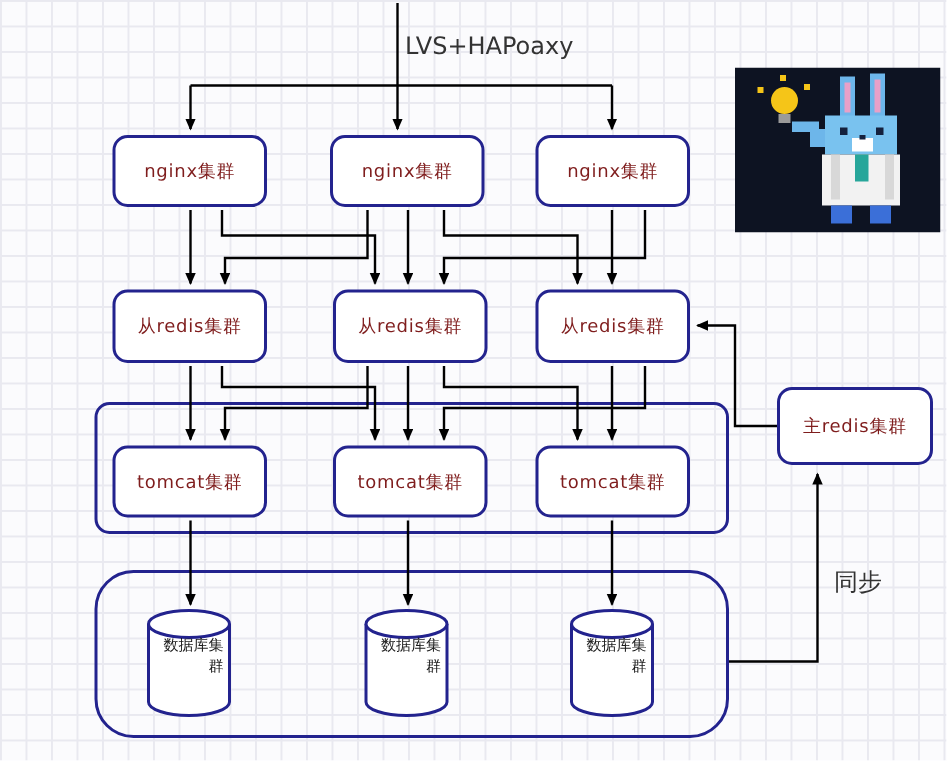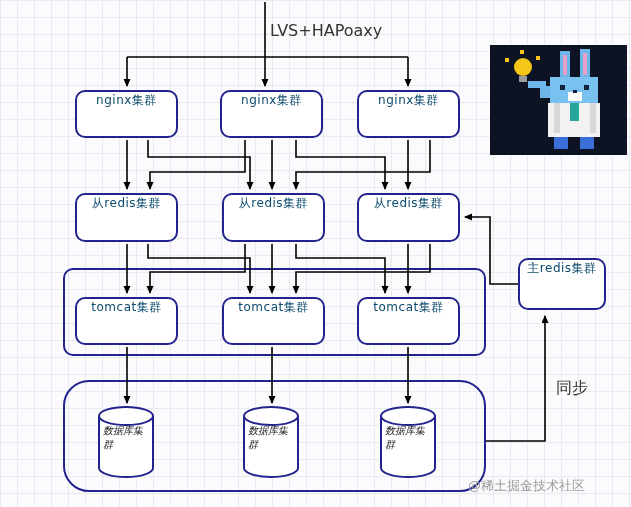--- a/index.html
+++ b/index.html
@@ -16,41 +16,41 @@
   }
 
   .overlay { position:absolute; left:0; top:0; width:631px; height:507px; z-index:2; }
 
   .container-rect { position:absolute; border:2px solid #23238e; z-index:1; background:transparent; }
   .tomcat-container { left:63px; top:268px; width:423px; height:88px;  border-radius:10px; }
   .db-container     { left:63px; top:380px; width:423px; height:112px; border-radius:26px; }
 
   .node {
     position:absolute; background:#ffffff; border:2px solid #23238e; border-radius:10px;
-    display:flex; align-items:flex-start; justify-content:center;
-    z-index:3; font-size:12px; color:#0c4a6e; letter-spacing:0.5px;
+    display:flex; align-items:center; justify-content:center;
+    z-index:3; font-size:12px; color:#7f1d1d; letter-spacing:0.5px;
   }
   .n-nginx1  { left:75px;  top:90px;  width:103px; height:48px; }
   .n-nginx2  { left:220px; top:90px;  width:103px; height:48px; }
   .n-nginx3  { left:357px; top:90px;  width:103px; height:48px; }
   .n-redis1  { left:75px;  top:193px; width:103px; height:49px; }
   .n-redis2  { left:222px; top:193px; width:103px; height:49px; }
   .n-redis3  { left:357px; top:193px; width:103px; height:49px; }
   .n-tomcat1 { left:75px;  top:297px; width:103px; height:48px; }
   .n-tomcat2 { left:222px; top:297px; width:103px; height:48px; }
   .n-tomcat3 { left:357px; top:297px; width:103px; height:48px; }
-  .n-master  { left:518px; top:258px; width:88px; height:52px; }
+  .n-master  { left:518px; top:258px; width:104px; height:52px; }
 
   .label { position:absolute; z-index:3; font-size:16px; color:#333333; }
   .top-label  { left:270px; top:21px; }
   .sync-label { left:556px; top:378px; }
 
   .db-label {
     position:absolute; z-index:3; font-size:10px; color:#1a1a1a;
-    width:46px; text-align:left; word-break:break-all; line-height:1.4;font-style:italic;
+    width:46px; text-align:right; word-break:break-all; line-height:1.4;
   }
   .db-label-1 { left:103px; top:424px; }
   .db-label-2 { left:248px; top:424px; }
   .db-label-3 { left:385px; top:424px; }
 
   .watermark { position:absolute; left:468px; top:477px; z-index:3; font-size:13px; color:#9b9b9b; }
 
   .mascot { position:absolute; left:490px; top:45px; z-index:4; line-height:0; }
 </style>
 </head>
@@ -145,21 +145,20 @@
   </div>
 
   <div class="node n-master">
     <span>主redis集群</span>
   </div>
 
   <div class="db-label db-label-1">数据库集群</div>
   <div class="db-label db-label-2">数据库集群</div>
   <div class="db-label db-label-3">数据库集群</div>
 
-  <div class="watermark">@稀土掘金技术社区</div>
 
   <div class="mascot">
     <svg width="137" height="110" viewBox="0 0 137 110" xmlns="http://www.w3.org/2000/svg">
       <rect width="137" height="110" fill="#0d1322"></rect>
 
       <g fill="#f5c518">
         <rect x="30" y="5" width="4" height="4"></rect>
         <rect x="15" y="13" width="4" height="4"></rect>
         <rect x="46" y="11" width="4" height="4"></rect>
         <circle cx="33" cy="22" r="9"></circle>

